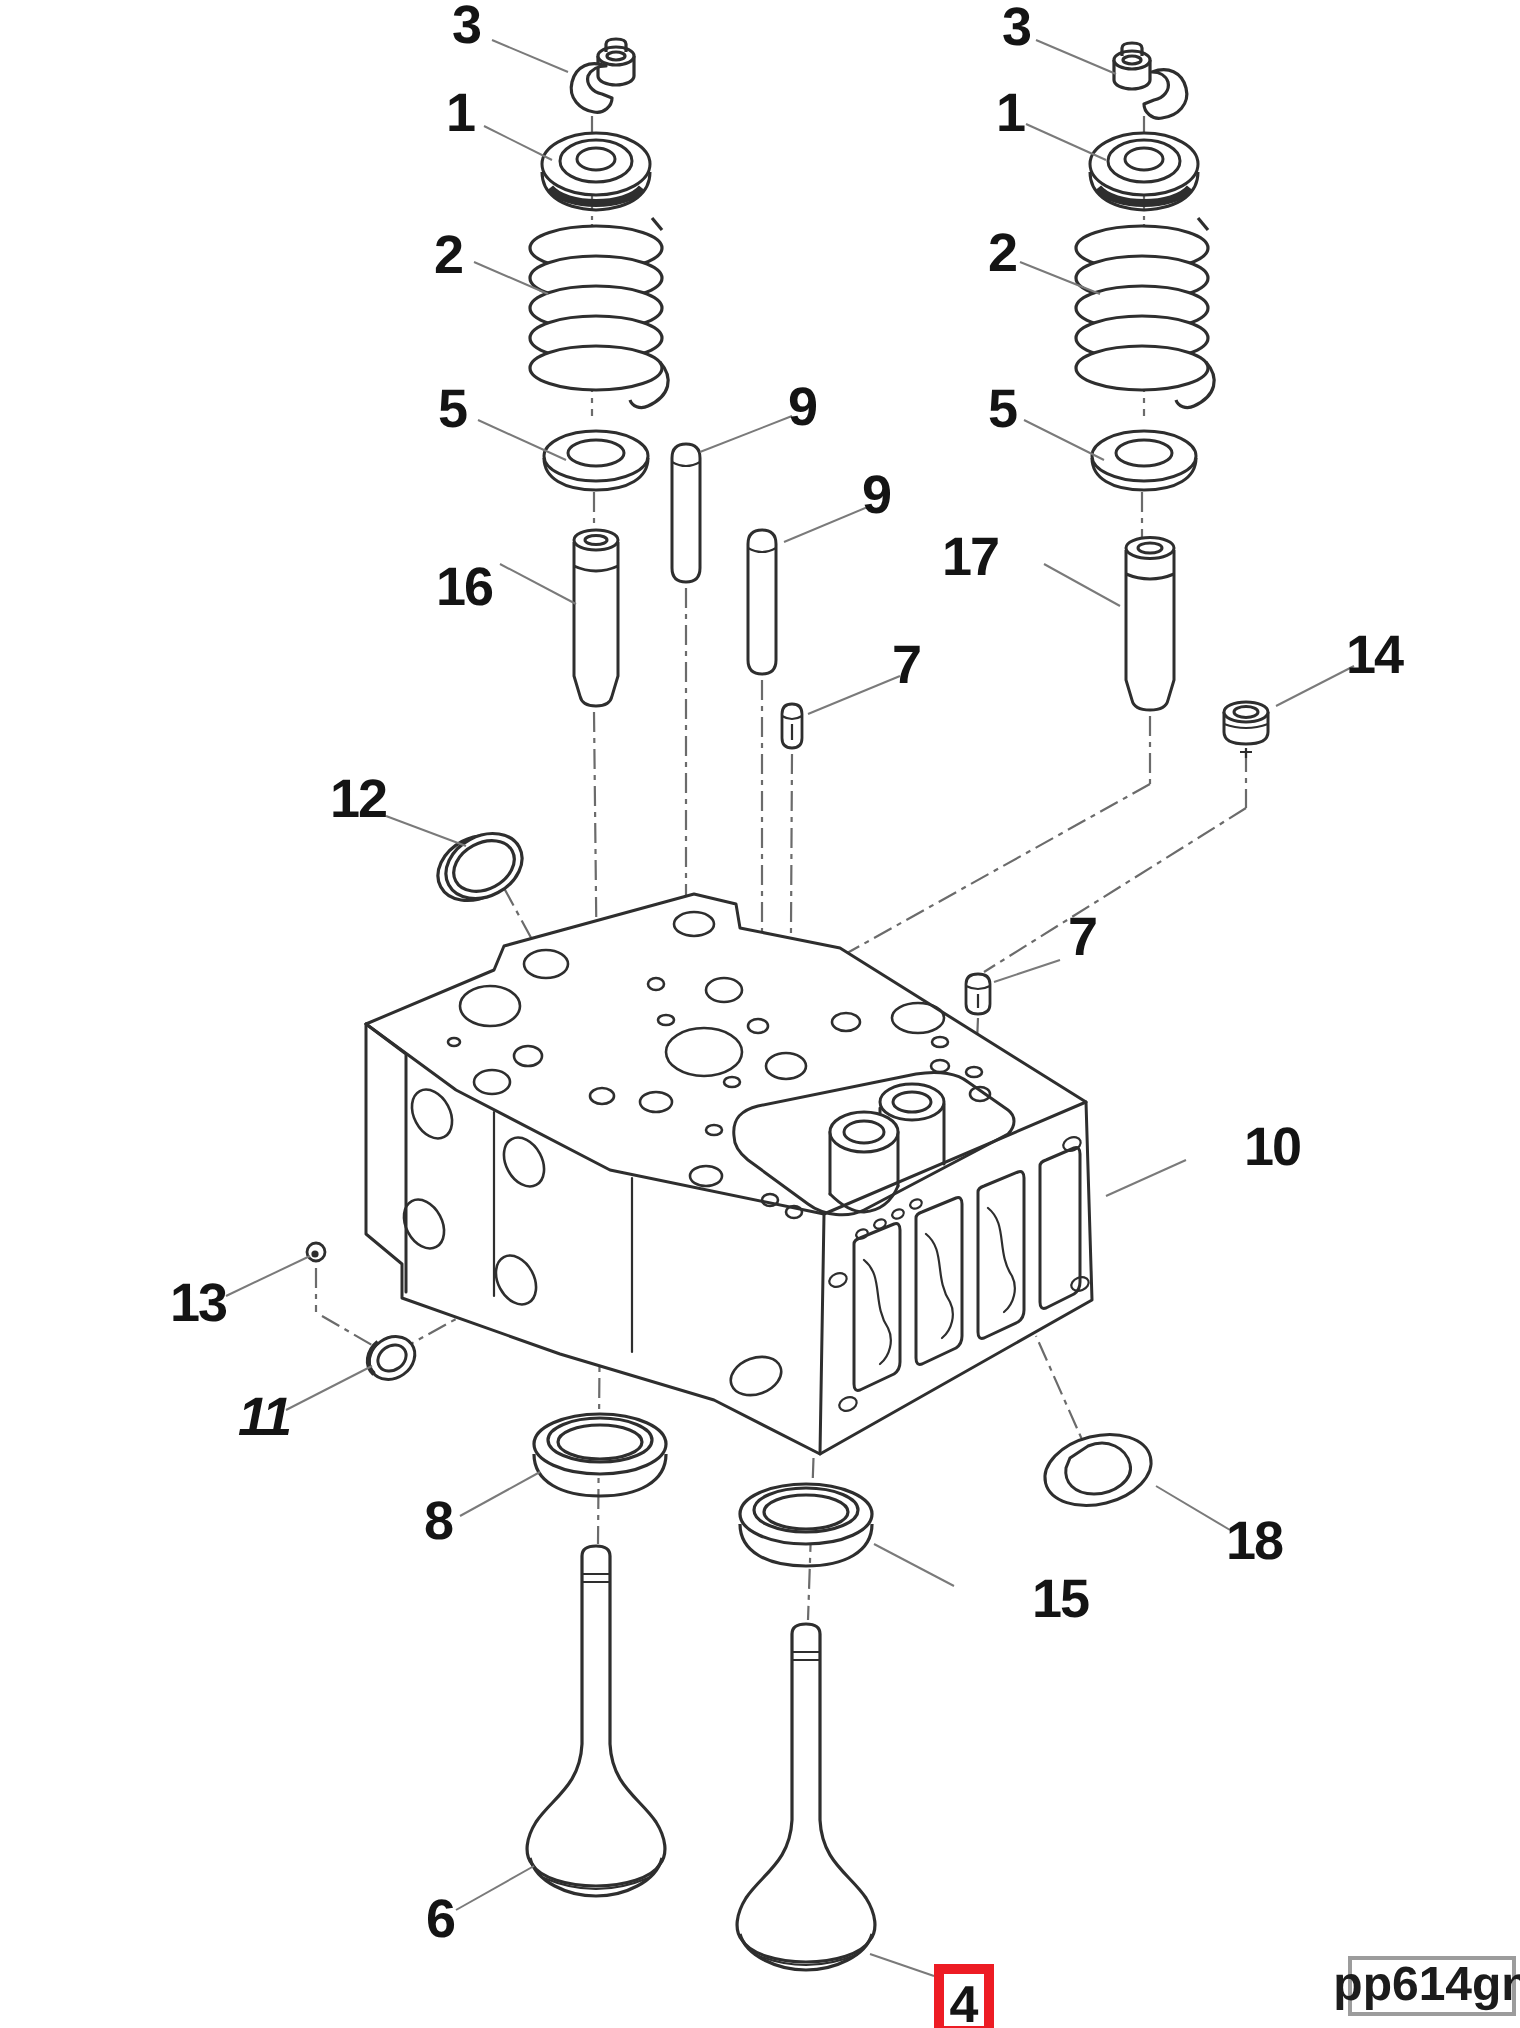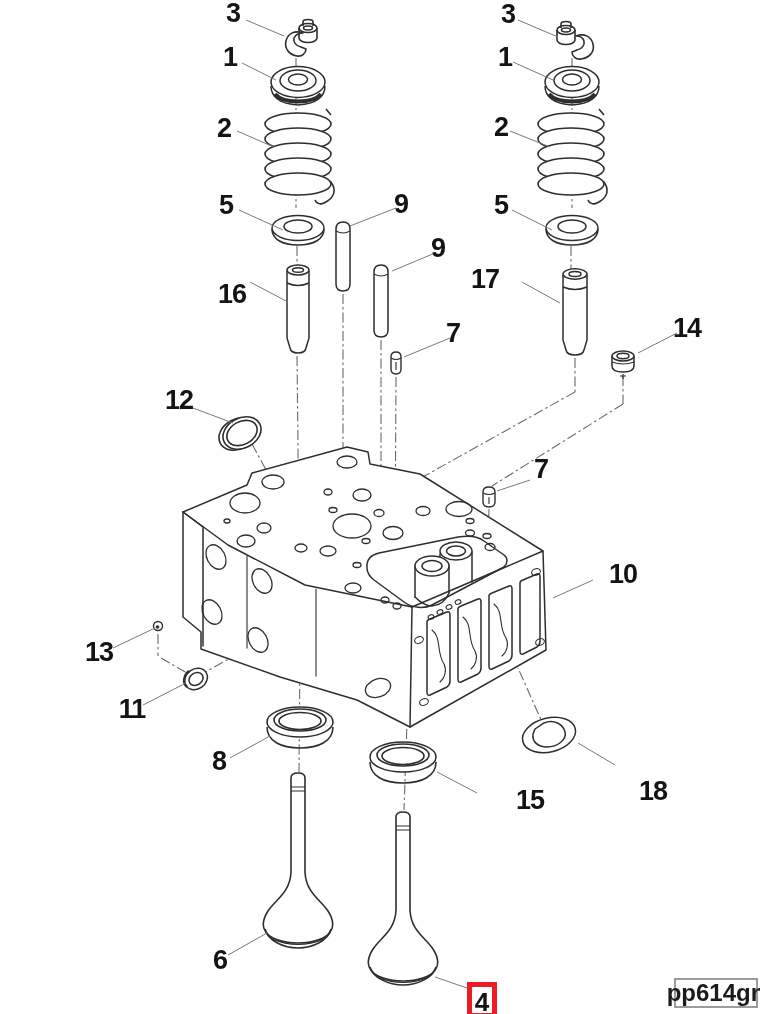--- a/index.html
+++ b/index.html
@@ -329,26 +329,26 @@
       <div class="callout" style="left: 438px; top: 248px;">9</div>
       <div class="callout" style="left: 453px; top: 333px;">7</div>
       <div class="callout" style="left: 508px; top: 14px;">3</div>
       <div class="callout" style="left: 505px; top: 57px;">1</div>
       <div class="callout" style="left: 501px; top: 127px;">2</div>
       <div class="callout" style="left: 501px; top: 205px;">5</div>
       <div class="callout" style="left: 485px; top: 279px;">17</div>
       <div class="callout" style="left: 687px; top: 328px; text-align: center;">14</div>
       <div class="callout" style="left: 179px; top: 400px;">12</div>
       <div class="callout" style="left: 541px; top: 469px;">7</div>
-      <div class="callout" style="left: 623px; top: 574px;">10</div>
+      <div class="callout" style="left: 636px; top: 574px;">10</div>
       <div class="callout" style="left: 99px; top: 652px;">13</div>
-      <div class="callout" style="left: 132px; top: 709px;">11</div>
+      <div class="callout" style="left: 132px; top: 709px; font-style: italic;">11</div>
       <div class="callout" style="left: 219px; top: 761px;">8</div>
       <div class="callout" style="left: 487px; top: 800px; margin-left: 43px;">15</div>
-      <div class="callout" style="left: 627px; top: 791px; margin-left: 26px;">18</div>
+      <div class="callout" style="left: 627px; top: 771px;">18</div>
       <div class="callout" style="left: 220px; top: 960px;">6</div>
     </div>
 
 <div class="hl-box">
   <span>4</span>
 </div>
 
 <div class="code-box">
   <span>pp614gn</span>
 </div>

